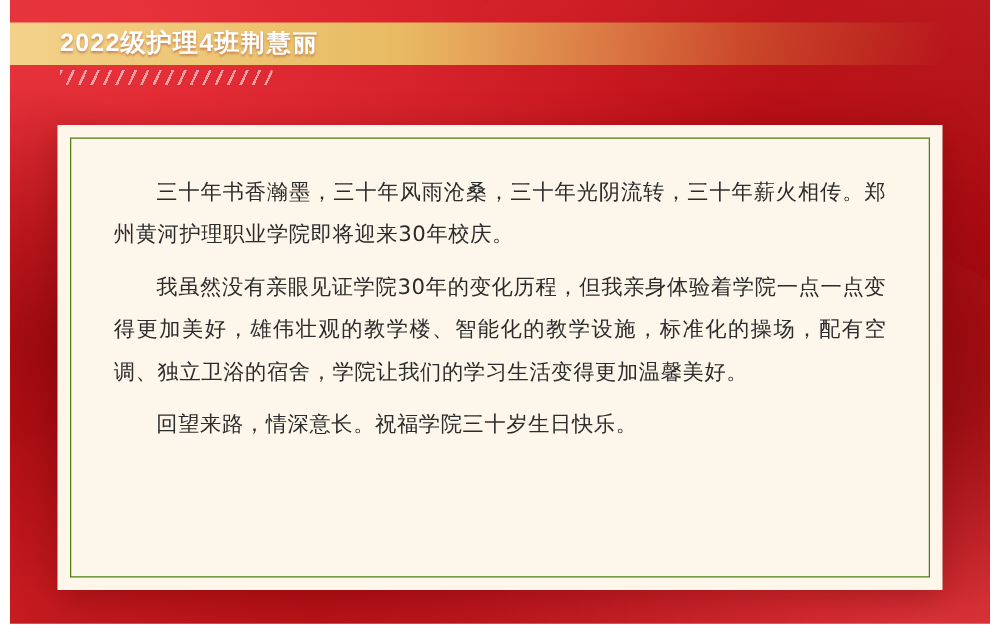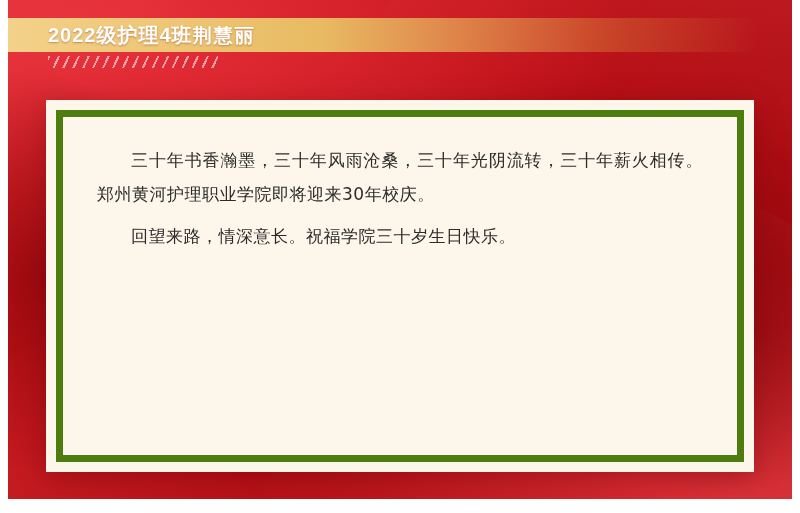--- a/index.html
+++ b/index.html
@@ -144,21 +144,21 @@
     height: 372px;
     background: #fdf6ea;
     box-shadow: 0 6px 26px rgba(90,0,0,0.35);
   }
   .card-inner {
     position: absolute;
     left: 10px;
     top: 10px;
     right: 10px;
     bottom: 10px;
-    border: 7px solid #4d7c0f;
+    border: 1px solid #4d7c0f;
     box-sizing: border-box;
     padding: 26px 34px 20px 34px;
   }
   .para {
     font-family: "DejaVu Sans", "Liberation Sans", sans-serif;
     font-size: 17px;
     line-height: 34px;
     color: #2b2b2b;
     text-indent: 2em;
     margin: 0 0 8px 0;
@@ -207,20 +207,21 @@
       <span class="header-class">2022级护理4班</span>
       <span class="header-name">荆慧丽</span>
     </div>
   </div>
 
   <div class="slashes"></div>
 
   <div class="card">
     <div class="card-inner">
       <p class="para">三十年书香瀚墨，三十年风雨沧桑，三十年光阴流转，三十年薪火相传。郑州黄河护理职业学院即将迎来30年校庆。</p>
+      <p class="para">我虽然没有亲眼见证学院30年的变化历程，但我亲身体验着学院一点一点变得更加美好，雄伟壮观的教学楼、智能化的教学设施，标准化的操场，配有空调、独立卫浴的宿舍，学院让我们的学习生活变得更加温馨美好。</p>
       <p class="para">回望来路，情深意长。祝福学院三十岁生日快乐。</p>
     </div>
   </div>
 
   <div class="side-strip-l"></div>
   <div class="side-strip-r"></div>
   <div class="bottom-strip"></div>
 
 </div>
 

